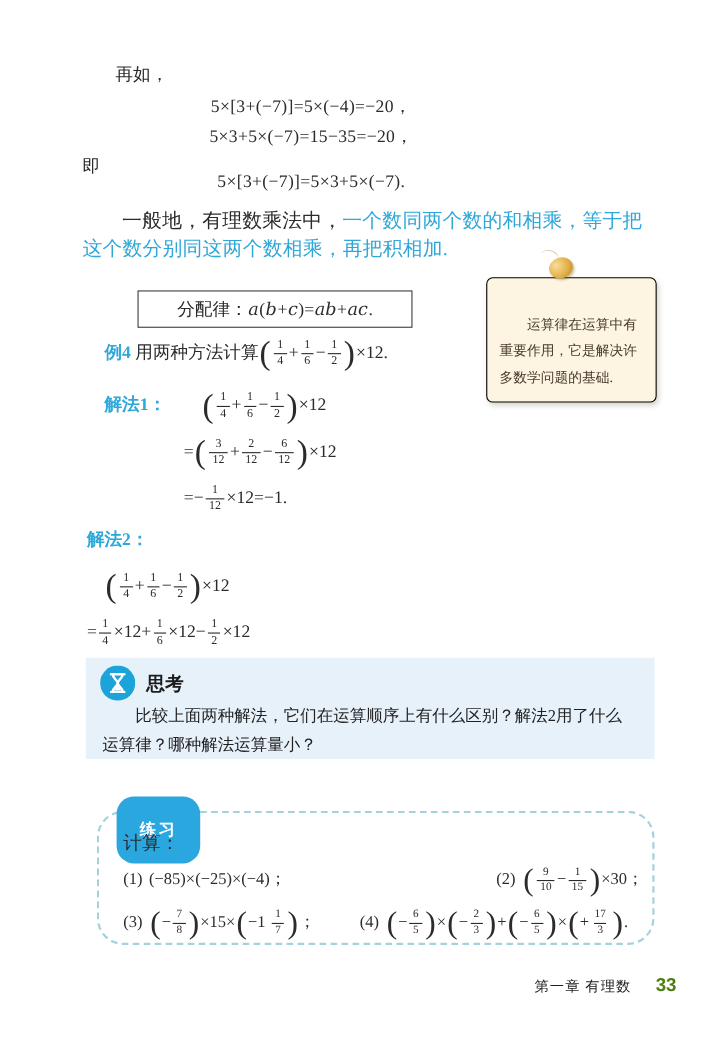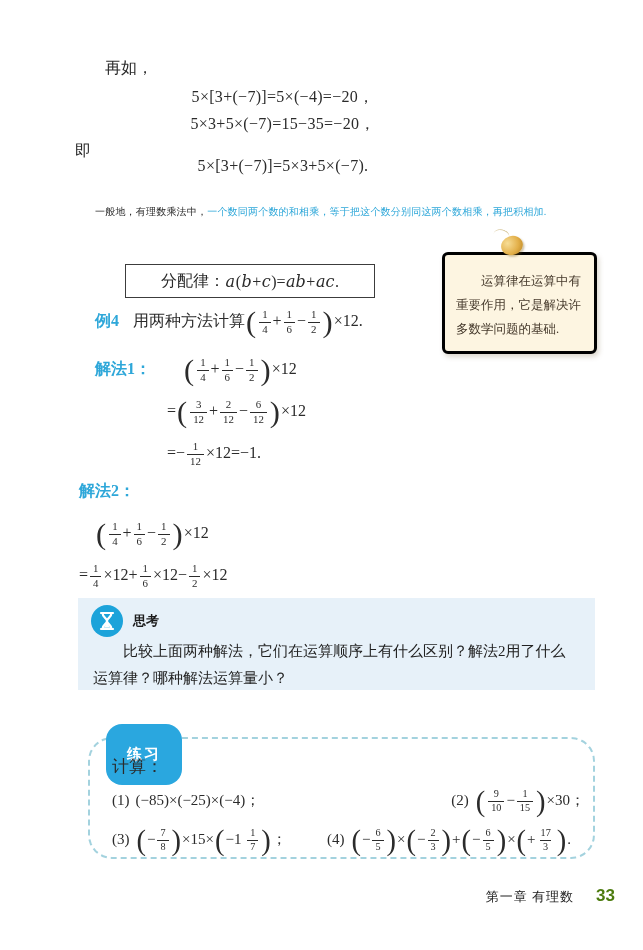--- a/index.html
+++ b/index.html
@@ -16,59 +16,59 @@
 
   
   .lead{left:105px;top:58px;font-size:16px;}
   .eq{left:0;width:566px;text-align:center;font-size:16px;letter-spacing:.3px;}
   .eq1{top:87px;}
   .eq2{top:114px;}
   .connector{left:75px;top:141px;font-size:16px;}
   .eq3{top:157px;}
 
   
-  .para{left:75px;top:199px;width:522px;font-size:10px;line-height:26px;text-indent:2em;letter-spacing:.2px;}
+  .para{left:75px;top:187px;width:522px;font-size:18px;line-height:26px;text-indent:2em;letter-spacing:.2px;}
 
   
   .lawbox{left:125px;top:239px;width:248px;height:32px;border:1.5px solid #3c3c3c;
     display:flex;align-items:center;justify-content:center;font-size:16px;background:#fff;margin-top:25px;}
   .mi{font-style:italic;font-family:"DejaVu Serif","Liberation Serif",serif;padding:0 .5px;}
 
   
-  .note{left:442px;top:252px;width:155px;background:#fdf5e1;border:3px solid #000000;
-    border-radius:6px;box-shadow:2px 3px 5px rgba(120,100,60,.25);padding:14px 11px 10px 11px;box-sizing:border-box;}
+  .note{left:442px;top:252px;width:155px;background:#fdf5e1;border:1px solid #000000;
+    border-radius:6px;box-shadow:2px 3px 5px rgba(120,100,60,.25);padding:30px 11px 10px 11px;box-sizing:border-box;}
   .note-text{font-size:12.5px;line-height:24px;text-indent:2em;color:#45392b;}
   .pin{position:absolute;top:-19px;left:56px;width:24px;height:22px;}
   .pin-ball{display:block;width:22px;height:19px;border-radius:50%;
     background:radial-gradient(circle at 34% 32%,#f7dd96,#e3b04a 55%,#b9831f 95%);
     transform:rotate(-18deg);box-shadow:1px 2px 2px rgba(120,90,20,.35);}
   .pin-thread{position:absolute;top:-7px;left:-8px;width:16px;height:12px;
     border-top:1.5px solid #d8c89d;border-radius:60% 40% 0 0;transform:rotate(24deg);}
 
   
   .frac{display:inline-flex;flex-direction:column;align-items:center;vertical-align:middle;
     font-size:.68em;line-height:1.25;margin:0 2px;}
   .frac .num{padding:0 3px;}
   .frac .den{padding:0 3px;border-top:1px solid currentColor;}
   .bp{font-size:190%;font-weight:300;line-height:0;vertical-align:middle;display:inline-block;padding:0 1px;}
 
   
   .example{left:95px;top:299px;font-size:16px;line-height:44px;white-space:nowrap;}
-  .ex-label{color:#2ea7d9;font-weight:bold;margin-right:14px;}
+  .ex-label{color:#2ea7d9;font-weight:bold;margin-right:4px;}
   .solution{display:flex;align-items:flex-start;}
   .sol1{left:95px;top:348px;}
   .sol2{left:79px;top:470px;flex-direction:column;}
   .sol-label{color:#2ea7d9;font-weight:bold;font-size:16px;width:72px;line-height:42px;}
   .mline{font-size:16px;line-height:42px;min-height:42px;white-space:nowrap;}
   .indent1{padding-left:16px;}
 
   
   .think{left:78px;top:598px;width:517px;height:92px;background:#e7f1f9;box-sizing:border-box;}
   .think-head{display:flex;align-items:center;gap:10px;padding:7px 0 0 13px;}
-  .think-title{font-size:13px;font-weight:bold;color:#1c1c1c;font-family:"Liberation Sans","DejaVu Sans",sans-serif;}
+  .think-title{font-size:17px;font-weight:bold;color:#1c1c1c;font-family:"Liberation Sans","DejaVu Sans",sans-serif;}
   .think-text{padding:1px 18px 0 15px;font-size:15px;line-height:27px;text-indent:2em;color:#222;}
 
   
   .exercise{left:88px;top:737px;width:507px;height:122px;border:2px dashed #a3d2de;border-radius:24px;box-sizing:border-box;}
   .ex-pill{position:absolute;top:-15px;left:16px;background:#2aa7df;color:#fff;font-weight:bold;
     font-size:15px;padding:21px 21px;border-radius:16px;font-family:"Liberation Sans","DejaVu Sans",sans-serif;letter-spacing:2px;}
   .ex-prompt{position:absolute;top:16px;left:22px;font-size:17px;line-height:24px;}
   .ex-row{position:absolute;left:22px;right:8px;display:flex;}
   .ex-row1{top:41px;justify-content:space-between;}
   .ex-row2{top:80px;}

